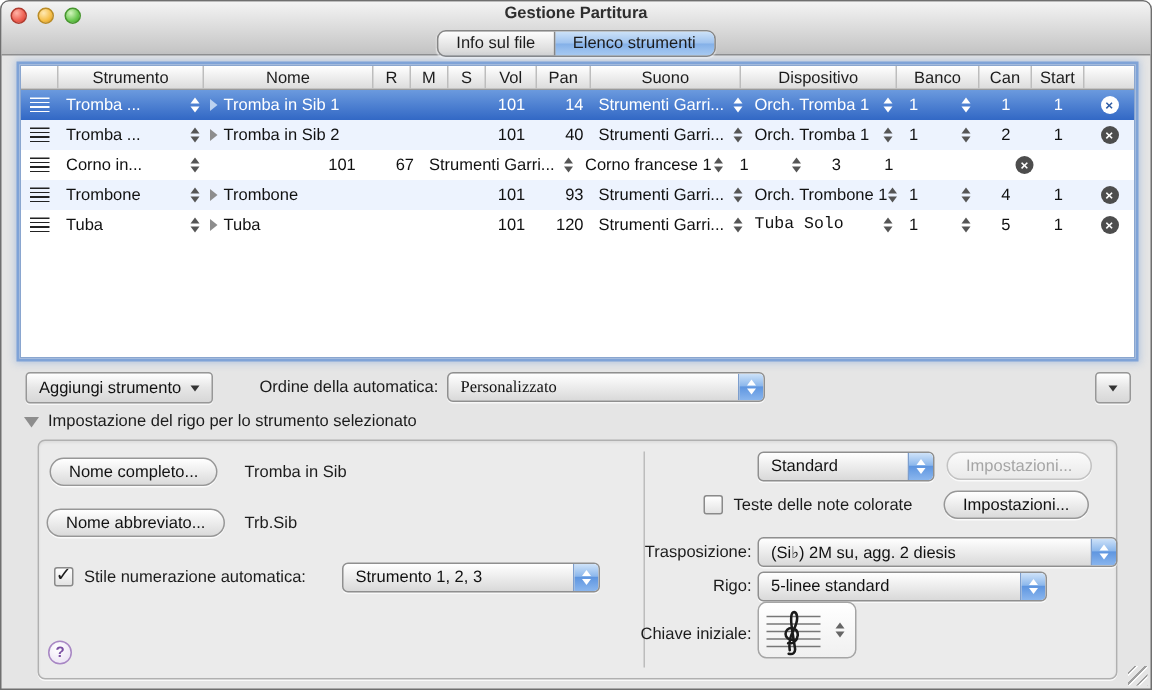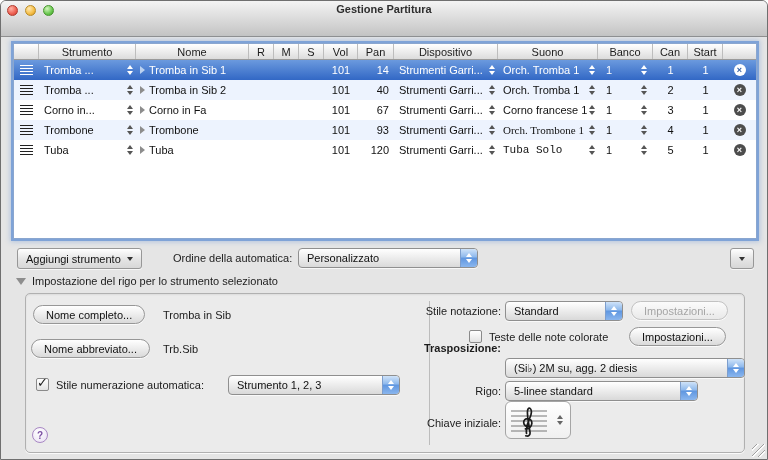--- a/index.html
+++ b/index.html
@@ -126,34 +126,38 @@
 
 <div class="window">
 
   <div class="topbar">
     <div class="lights">
       <span class="light red"></span>
       <span class="light yellow"></span>
       <span class="light green"></span>
     </div>
     <div class="titletext">Gestione Partitura</div>
+    <div class="tabs" id="tabbar">
+        <div class="tab">Info sul file</div>
+        <div class="tab active">Elenco strumenti</div>
+      </div>
   </div>
 
   <div class="table">
     <div class="thead" id="thead">
         <div class="th" style="width: 25px;"></div>
         <div class="th" style="width: 97px;">Strumento</div>
         <div class="th" style="width: 113px;">Nome</div>
         <div class="th" style="width: 25px;">R</div>
         <div class="th" style="width: 25px;">M</div>
         <div class="th" style="width: 25px;">S</div>
         <div class="th" style="width: 34px;">Vol</div>
         <div class="th" style="width: 36px;">Pan</div>
+        <div class="th" style="width: 100px;">Suono</div>
         <div class="th" style="width: 104px;">Dispositivo</div>
-        <div class="th" style="width: 100px;">Suono</div>
         <div class="th" style="width: 55px;">Banco</div>
         <div class="th" style="width: 35px;">Can</div>
         <div class="th" style="width: 35px;">Start</div>
         <div class="th" style="width: 33px; flex: 1 1 0%;"></div>
       </div>
     <div id="tbody">
         <div class="row selected">
           <div class="cell c-icon" style="width: 25px;">
             <span class="hamburger"></span>
           </div>
@@ -251,24 +255,20 @@
           <div class="cell c-icon" style="width: 25px;">
             <span class="hamburger"></span>
           </div>
           <div class="cell c-strumento" style="width: 97px;">
             <span>Corno in...</span>
             <span class="stepper">
               <span class="tri up"></span>
               <span class="tri down"></span>
             </span>
           </div>
-          <div class="cell c-nome" style="width: 113px;">
-            <span class="tri right"></span>
-            <span>Corno in Fa</span>
-          </div>
           <div class="cell c-r" style="width: 25px;"></div>
           <div class="cell c-m" style="width: 25px;"></div>
           <div class="cell c-s" style="width: 25px;"></div>
           <div class="cell c-vol" style="width: 34px;">101</div>
           <div class="cell c-pan" style="width: 36px;">67</div>
           <div class="cell c-dispositivo" style="width: 104px;">
             <span>Strumenti Garri...</span>
             <span class="stepper">
               <span class="tri up"></span>
               <span class="tri down"></span>
@@ -314,21 +314,21 @@
           <div class="cell c-s" style="width: 25px;"></div>
           <div class="cell c-vol" style="width: 34px;">101</div>
           <div class="cell c-pan" style="width: 36px;">93</div>
           <div class="cell c-dispositivo" style="width: 104px;">
             <span>Strumenti Garri...</span>
             <span class="stepper">
               <span class="tri up"></span>
               <span class="tri down"></span>
             </span>
           </div>
-          <div class="cell c-suono" style="width: 100px; font-family: Liberation Serif, serif;">
+          <div class="cell c-suono" style="width: 100px;">
             <span>Orch. Trombone 1</span>
             <span class="stepper">
               <span class="tri up"></span>
               <span class="tri down"></span>
             </span>
           </div>
           <div class="cell c-banco" style="width: 55px;">
             <span>1</span>
             <span class="stepper">
               <span class="tri up"></span>
@@ -389,21 +389,21 @@
           </div>
         </div>
       </div>
   </div>
 
   <div class="bevelbtn" style="left:16px; top:247px;">
     <span>Aggiungi strumento</span>
     <span class="tri menu"></span>
   </div>
   <div class="label" style="left:172px; top:251px;">Ordine della automatica:</div>
-  <div class="popup" style="left:297px; top:247px; width:180px;">
+  <div class="popup" style="left:297px; top:247px; width:212px;font-family:Liberation Serif, serif;">
     <span>Personalizzato</span>
     <span class="cap">
         <span class="tri up"></span>
         <span class="tri down"></span>
       </span>
   </div>
   <div class="bevelbtn" style="right:13px; top:247px;">
     <span class="tri menu"></span>
   </div>
 
@@ -428,39 +428,38 @@
   <div class="popup" style="left:227px; top:374px; width:172px;">
     <span>Strumento 1, 2, 3</span>
     <span class="cap">
         <span class="tri up"></span>
         <span class="tri down"></span>
       </span>
   </div>
 
   <div class="helpbtn">?</div>
 
-  <div class="rlabel" style="left:300px; top:304px;">Stile notazione:</div>
   <div class="popup" style="left:504px; top:300px; width:118px;">
     <span>Standard</span>
     <span class="cap">
         <span class="tri up"></span>
         <span class="tri down"></span>
       </span>
   </div>
   <div class="pillbtn disabled" style="left:630px; top:300px;">
     <span>Impostazioni...</span>
   </div>
 
   <span class="checkbox" style="left:468px; top:329px;"></span>
   <div class="label" style="left:488px; top:330px;">Teste delle note colorate</div>
   <div class="pillbtn" style="left:628px; top:326px;">
     <span>Impostazioni...</span>
   </div>
 
-  <div class="rlabel" style="left:300px; top:341px;font-weight:bold;">Trasposizione:</div>
+  <div class="rlabel" style="left:300px; top:361px;">Trasposizione:</div>
   <div class="popup" style="left:504px; top:357px; width:240px;">
     <span>(Si♭) 2M su, agg. 2 diesis</span>
     <span class="cap">
         <span class="tri up"></span>
         <span class="tri down"></span>
       </span>
   </div>
 
   <div class="rlabel" style="left:300px; top:384px;">Rigo:</div>
   <div class="popup" style="left:504px; top:380px; width:193px;">

